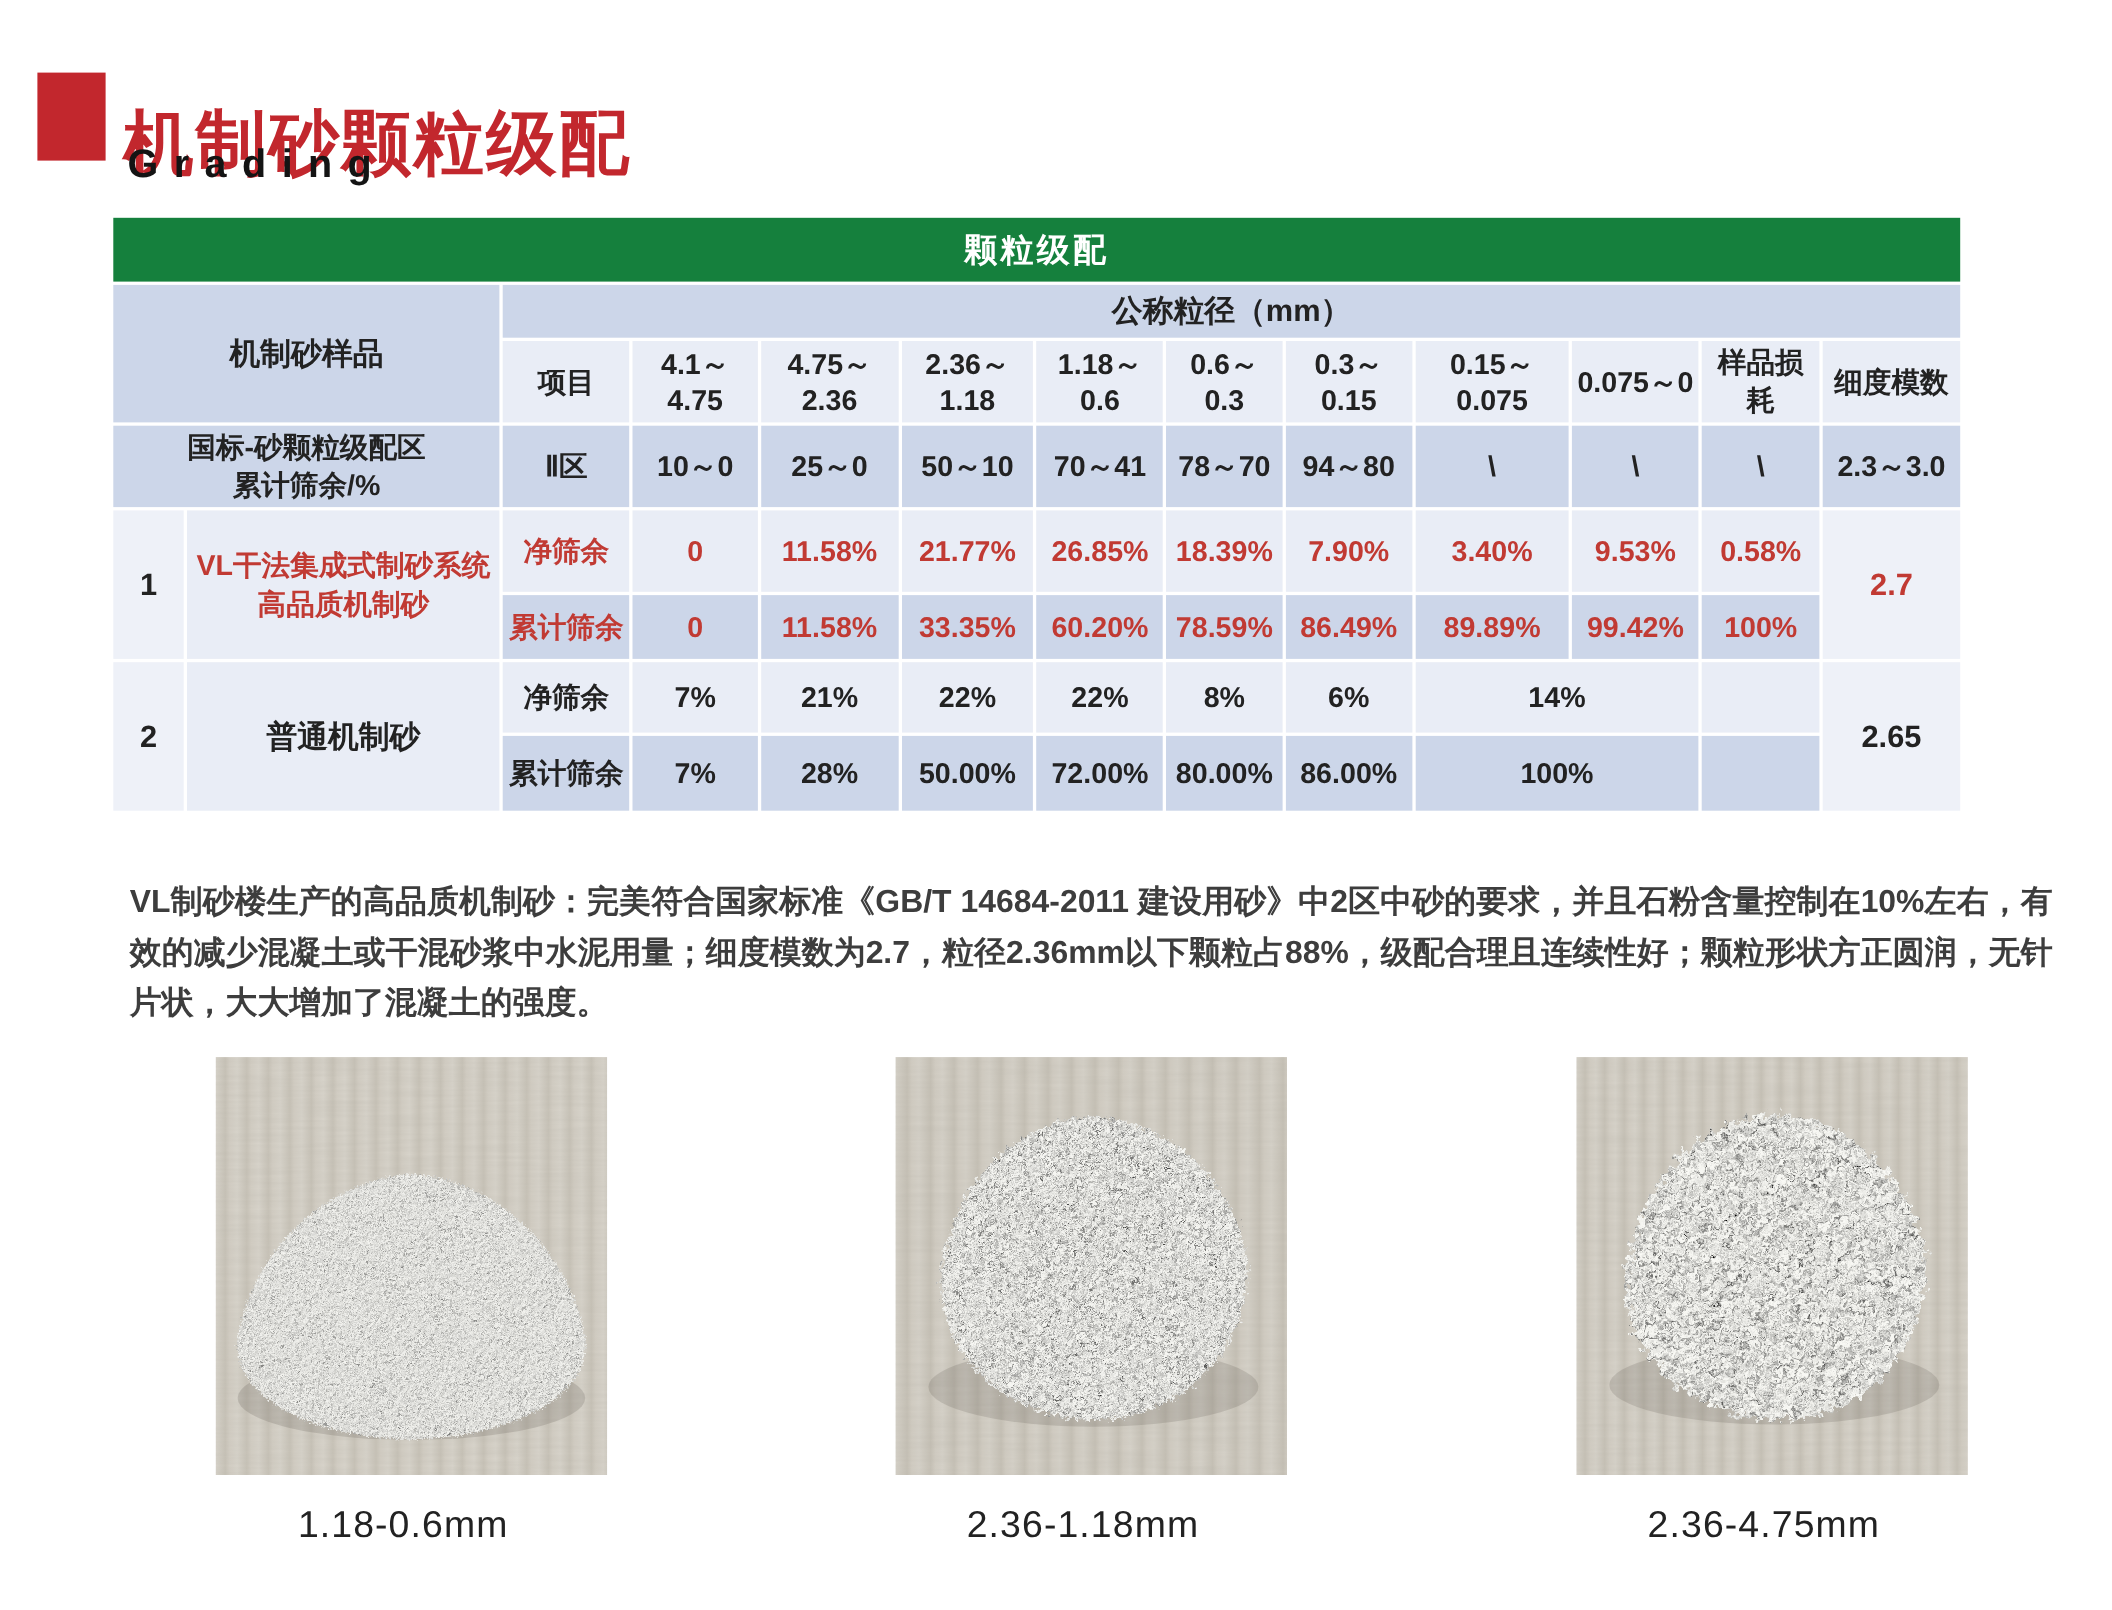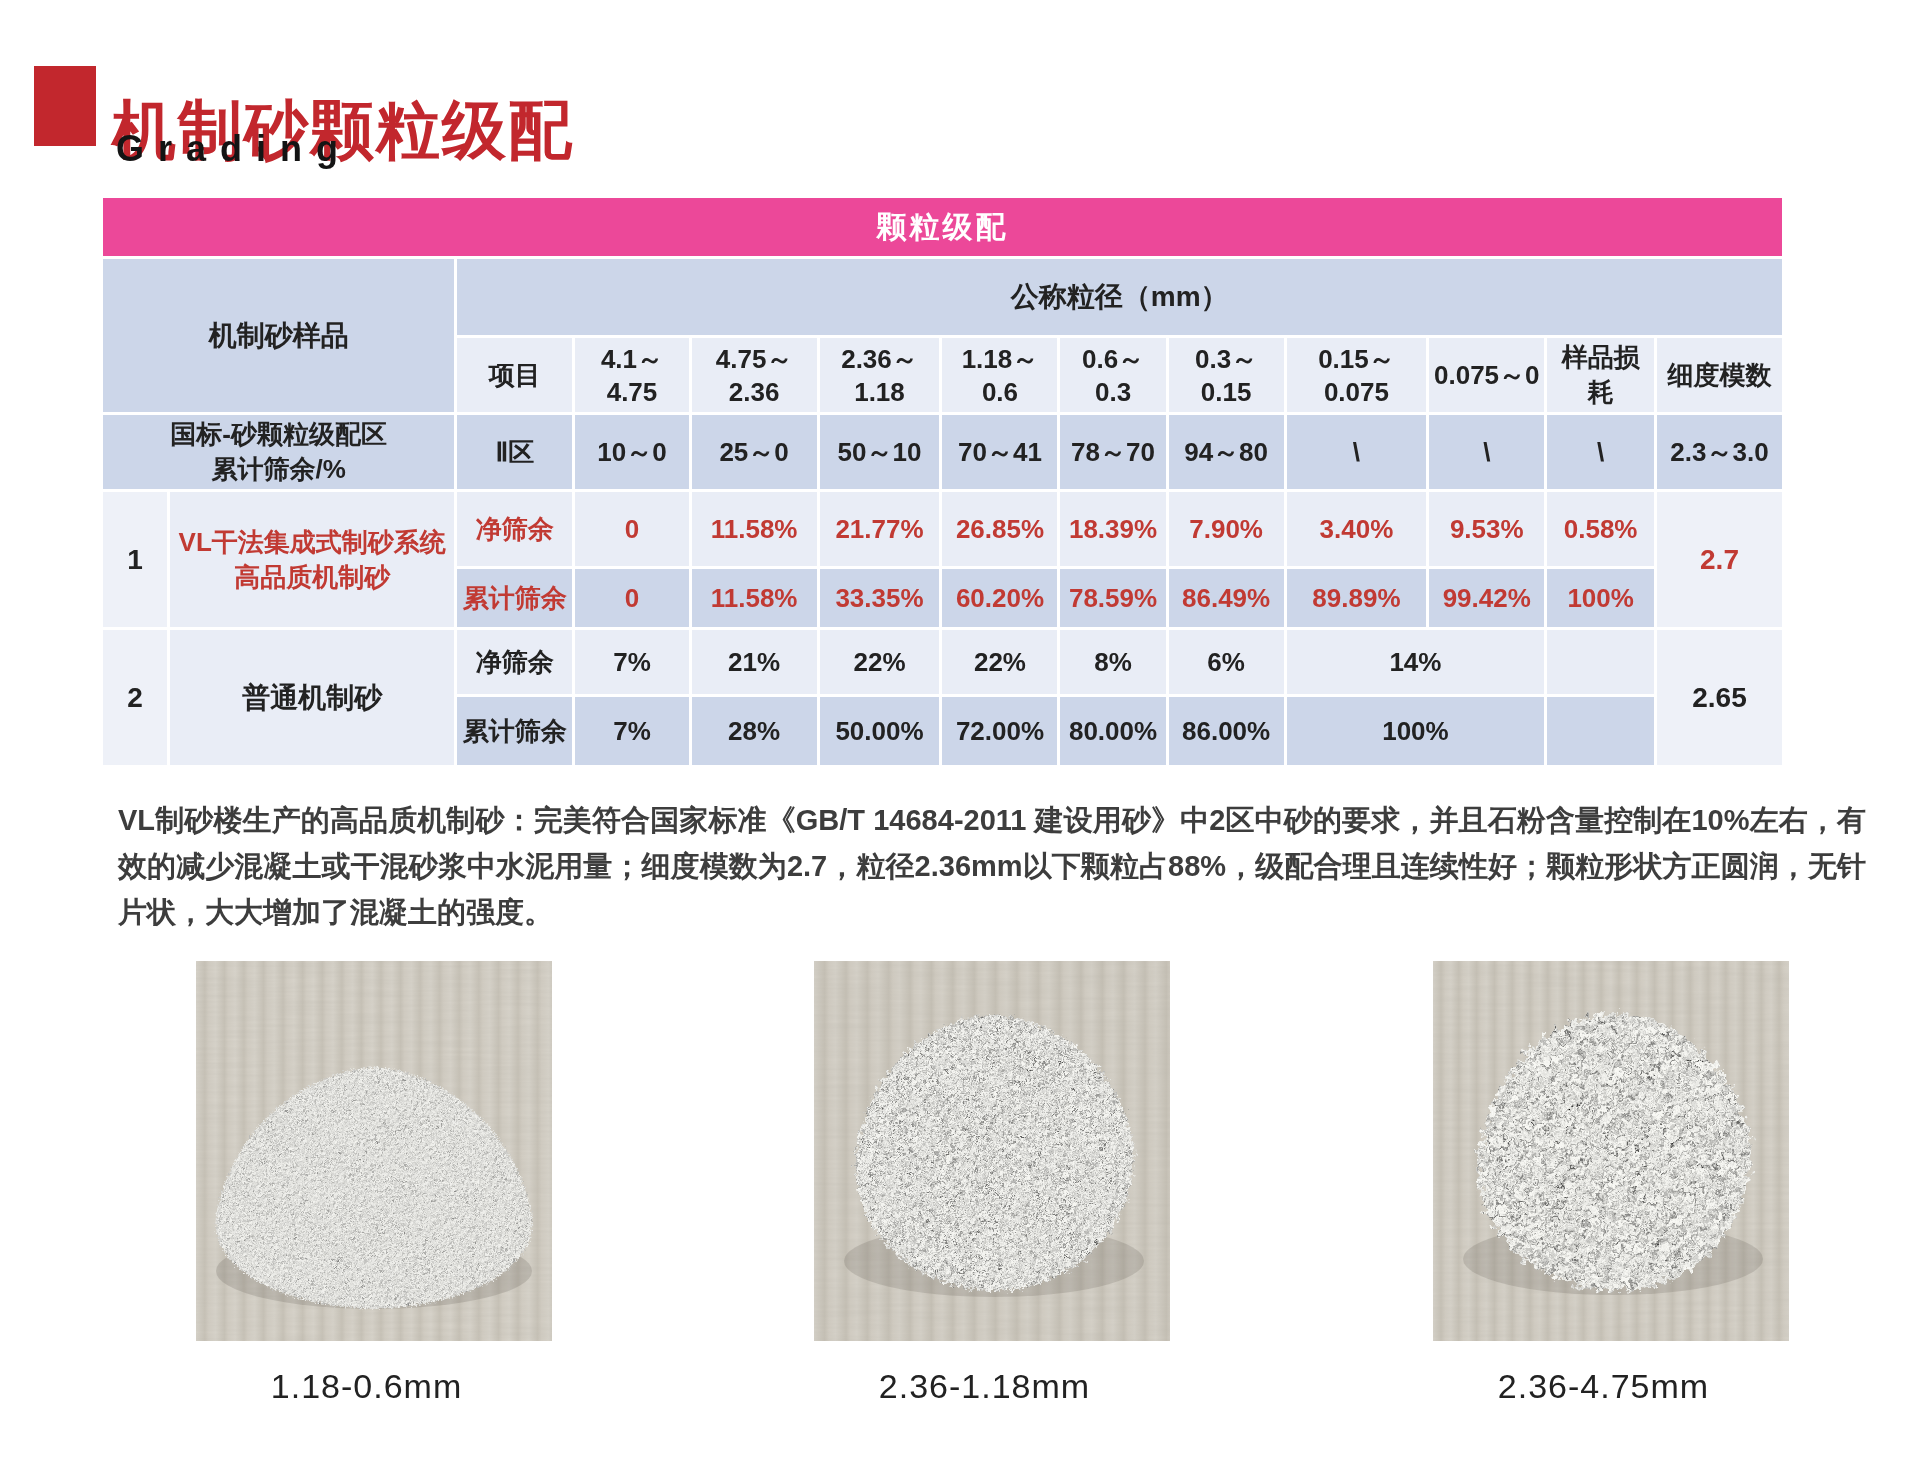--- a/index.html
+++ b/index.html
@@ -9,29 +9,29 @@
   .accent-square{position:absolute;left:34px;top:66px;width:62px;height:80px;background:#c2272d;}
   .page-title{position:absolute;left:112px;top:52px;font-size:64px;font-weight:bold;color:#c2272d;
               line-height:1.1;letter-spacing:2px;}
   .page-subtitle{position:absolute;left:116px;top:128px;font-size:36px;font-weight:bold;color:#141414;
               letter-spacing:14px;}
   
   table.grading{position:absolute;left:100px;top:195px;width:1685px;border-collapse:separate;
                 border-spacing:3px;table-layout:fixed;background:#ffffff;}
   table.grading td{text-align:center;vertical-align:middle;font-weight:bold;color:#222;
                    font-size:26px;overflow:hidden;padding:2px 4px;box-sizing:border-box;}
-  .c-blue{background:#ec4899;color:#ffffff !important;font-size:30px !important;letter-spacing:3px;margin-top:11px;}
+  .c-blue{background:#15803d;color:#ffffff !important;font-size:30px !important;letter-spacing:3px;margin-top:11px;}
   .c-dark{background:#ccd6e9;}
   .c-light{background:#e9edf6;}
   .c-lighter{background:#eef1f8;}
   .red{color:#c13a33 !important;}
   .ml{white-space:pre-line;line-height:1.35;}
   .fs28{font-size:28px !important;}
   tr.r0 td{height:58px;}
-  tr.r1 td.single{height:76px;}
+  tr.r1 td.single{height:48px;}
   tr.r2 td{height:58px;}
   tr.r3 td{height:62px;}
   tr.r4 td.single{height:74px;}
   tr.r5 td{height:58px;}
   tr.r6 td.single{height:64px;}
   tr.r7 td{height:68px;}
   
   .description{position:absolute;left:118px;top:798px;width:1748px;font-size:29px;line-height:1.58;
                color:#3d3d3d;font-weight:600;margin:0;text-align:justify;}
   

